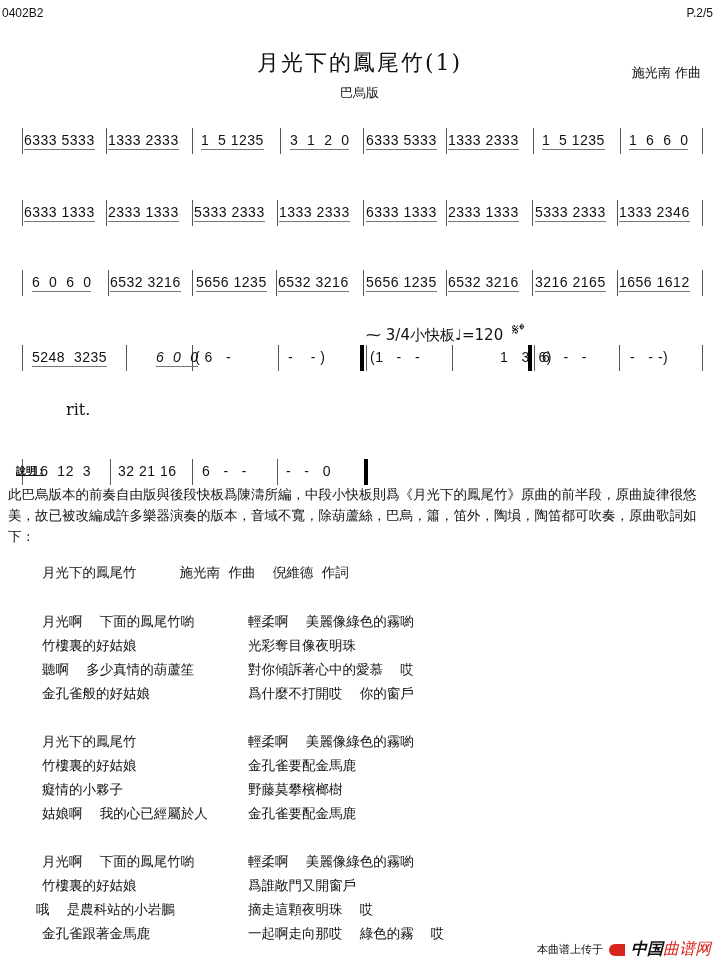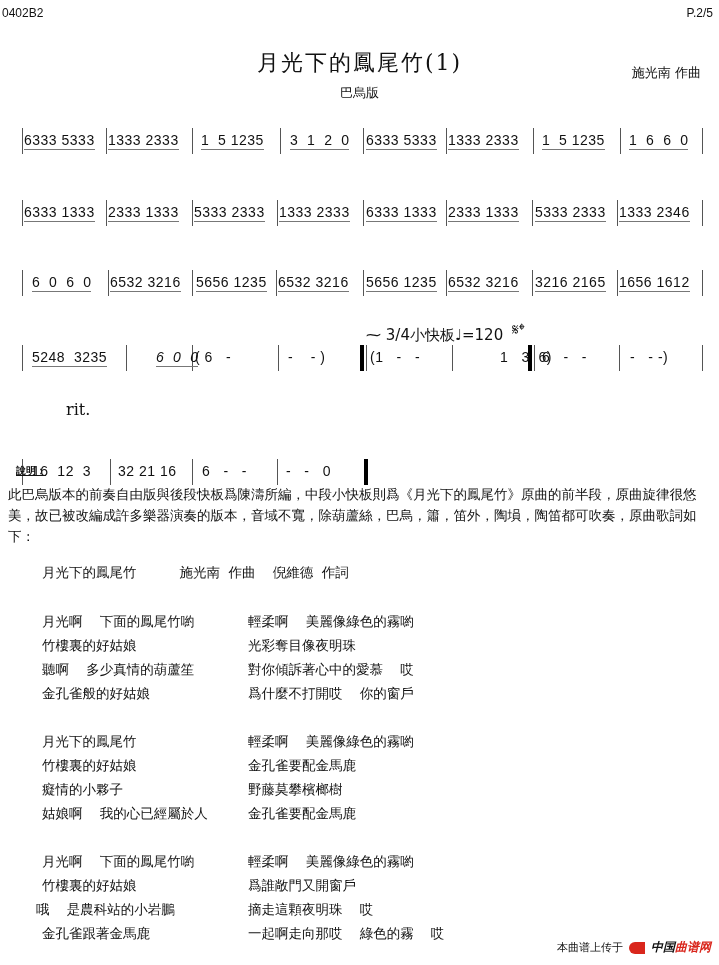--- a/index.html
+++ b/index.html
@@ -19,21 +19,21 @@
   .notes { position: absolute; top: 4px; font-size: 14px; white-space: pre;
            font-family: "Liberation Sans", sans-serif; letter-spacing: 0.5px; }
   .uline { border-bottom: 1px solid #777; padding-bottom: 1px; }
   .tempo { position: absolute; font-size: 15px; white-space: nowrap; }
   .rit { position: absolute; font-family: "DejaVu Serif", "Liberation Serif", serif; font-size: 16px; }
   .desc-head { left: 16px; top: 464px; font-size: 10px; font-weight: bold; text-decoration: underline; }
   .desc { left: 8px; top: 484px; width: 706px; font-size: 13.5px; line-height: 21px; }
   .lyric-line { position: absolute; font-size: 13.5px; white-space: pre; margin-left: 32px; }
   .footer { right: 8px; top: 939px; font-size: 11px; display: flex; align-items: center; gap: 6px; }
   .logo-mark { width: 16px; height: 12px; border-radius: 6px 0 0 6px; background: #d9261c; display: inline-block; }
-  .logo-text { color: #d9261c; font-weight: bold; font-style: italic; font-size: 12px; }
+  .logo-text { color: #d9261c; font-weight: normal; font-style: italic; font-size: 16px; }
   .logo-text b { color: #111; }
 </style>
 </head>
 <body>
 
 <div class="abs code">0402B2</div>
 <div class="abs page">P.2/5</div>
 <div class="abs title">月光下的鳳尾竹(1)</div>
 <div class="abs composer">施光南 作曲</div>
 <div class="abs subtitle">巴烏版</div>

